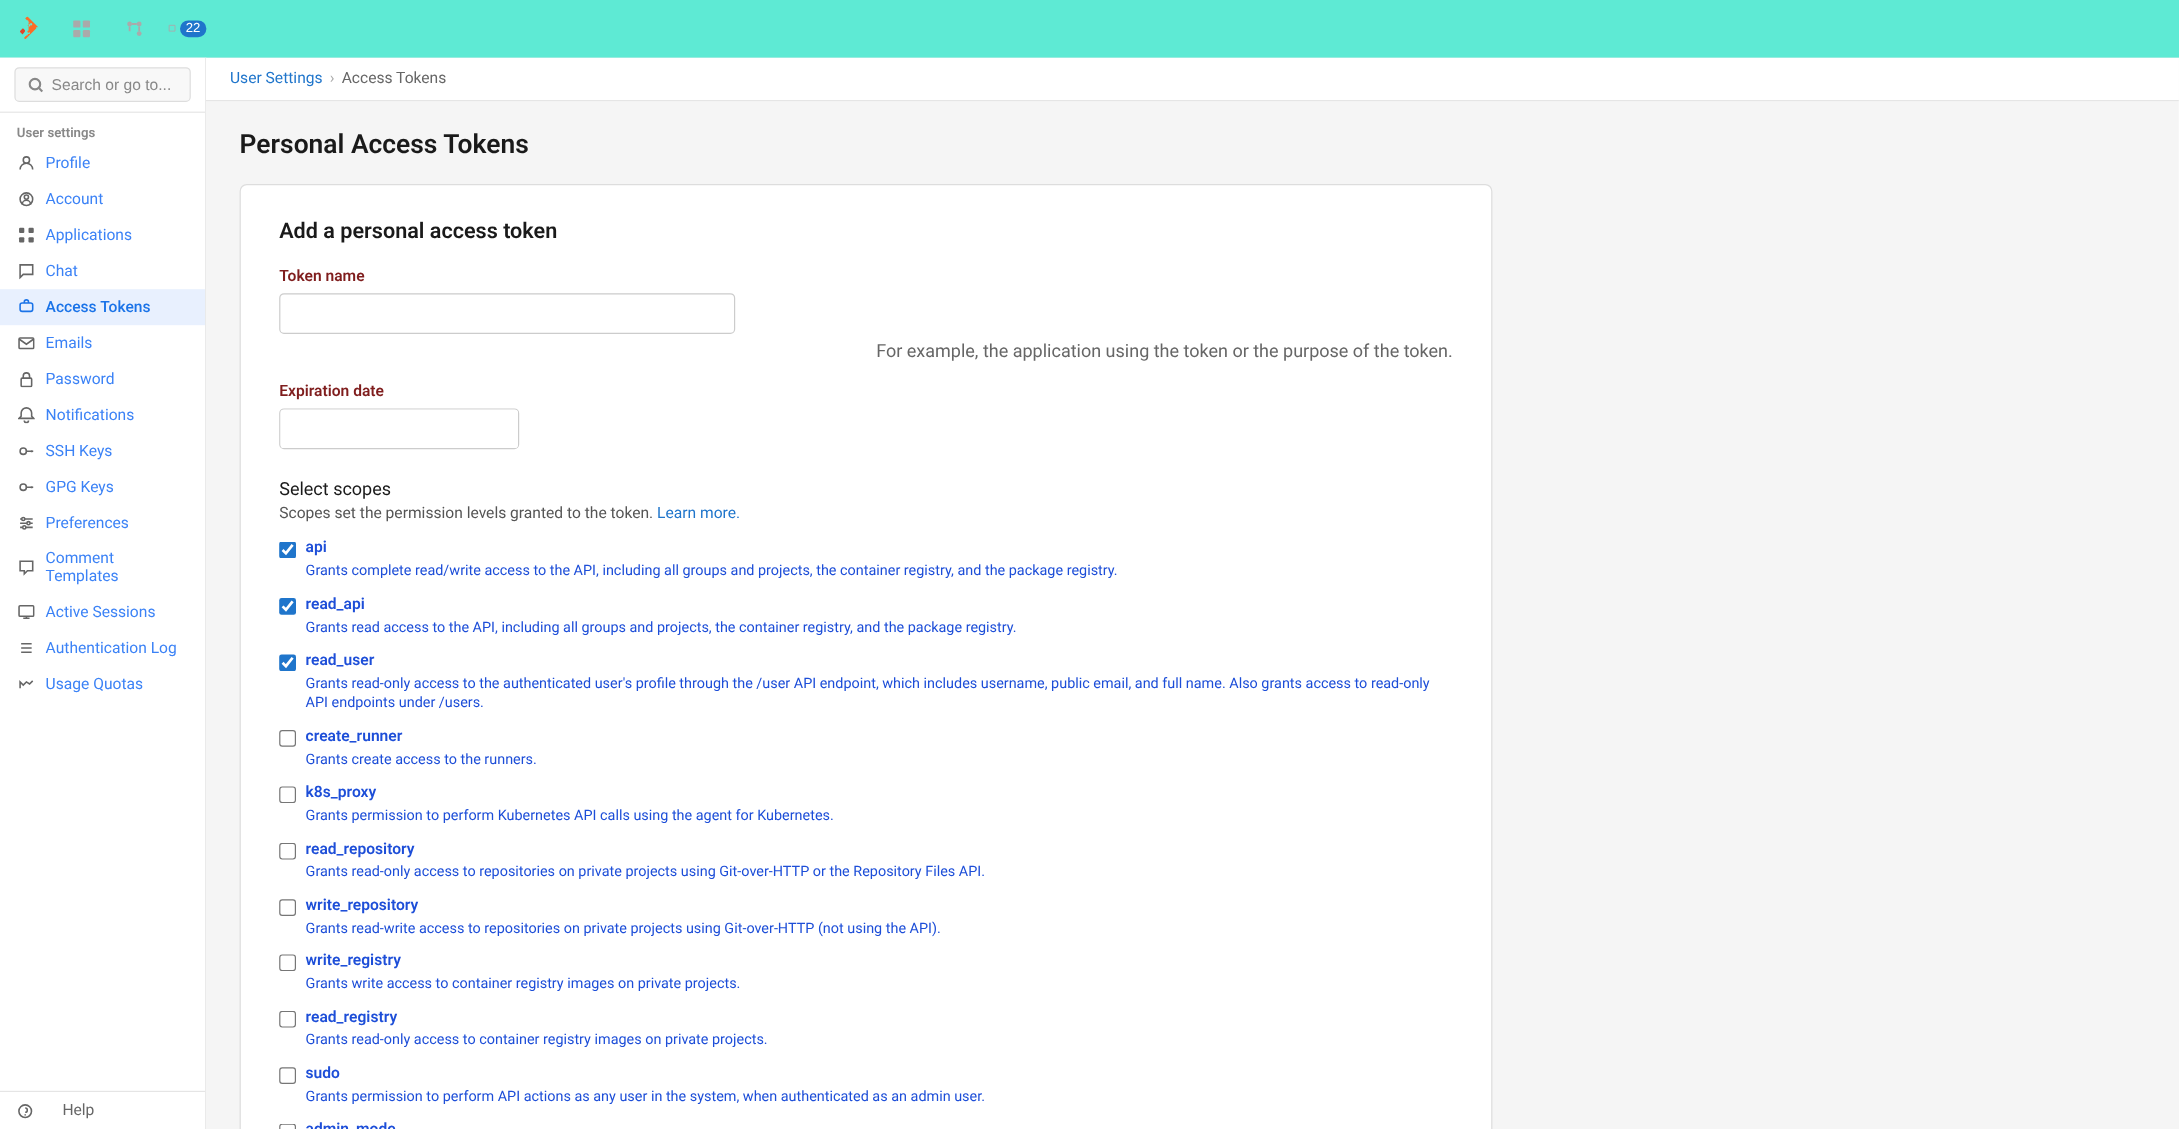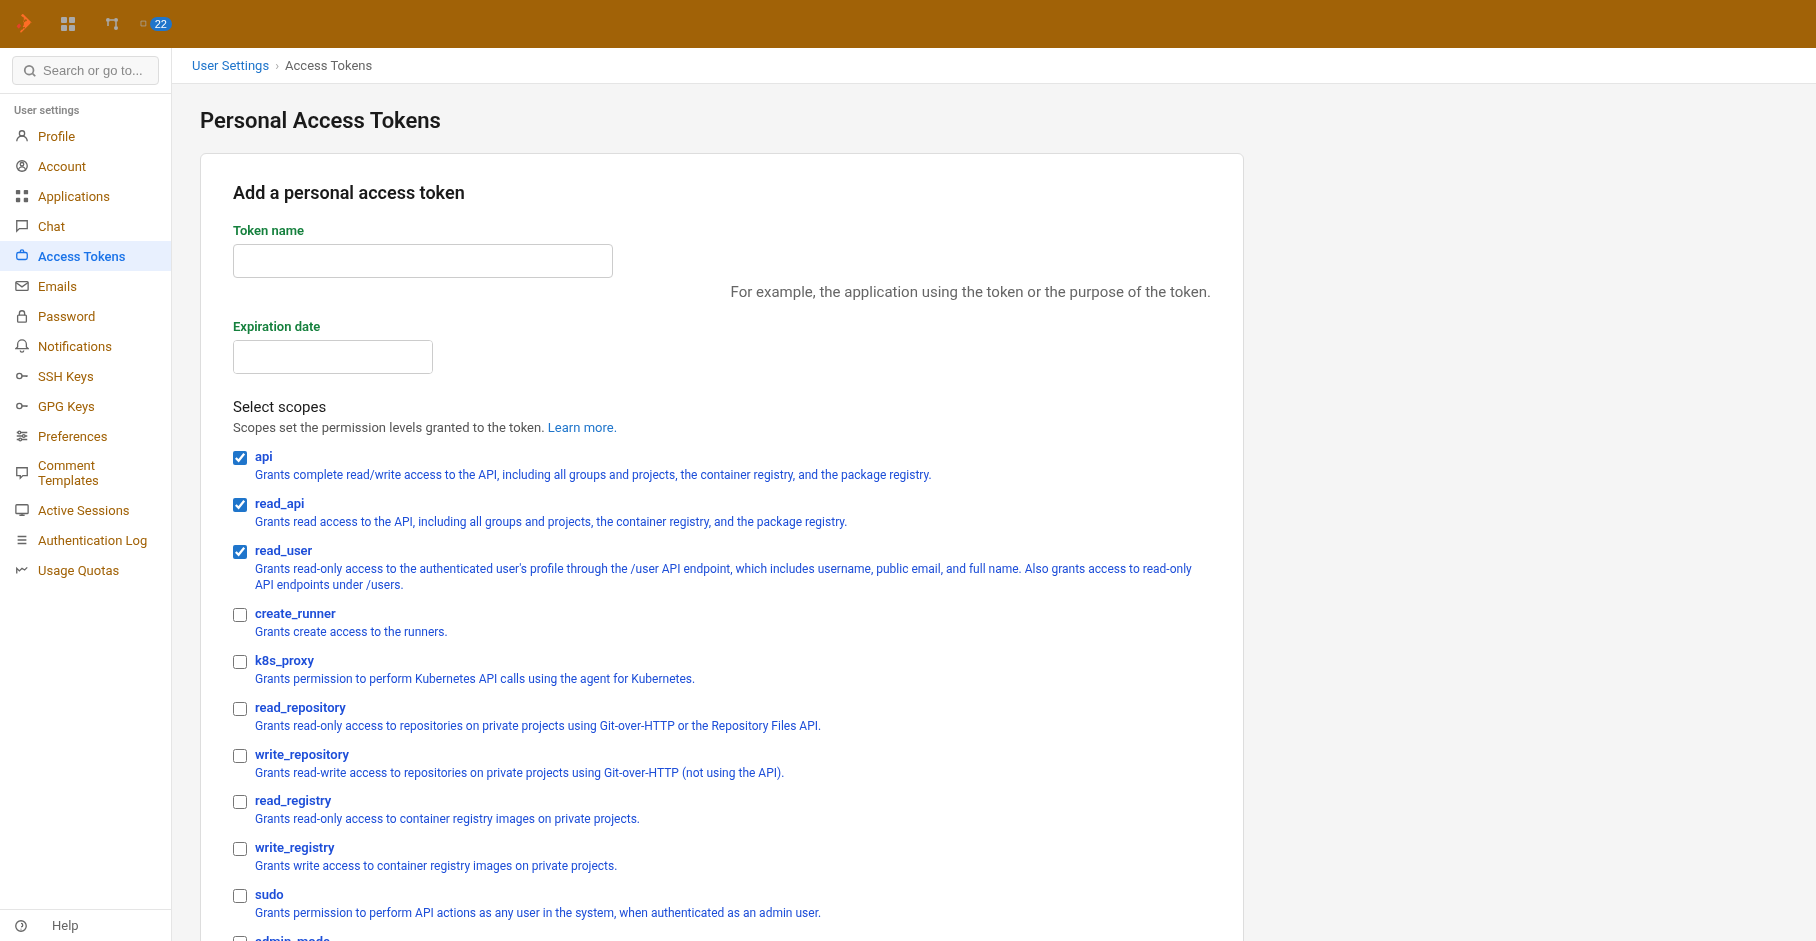--- a/index.html
+++ b/index.html
@@ -1,53 +1,53 @@
 <!DOCTYPE html>
 <html><head>
   <meta charset="utf-8">
   <style>
     * { box-sizing: border-box; margin: 0; padding: 0; }
     body { font-family: -apple-system, BlinkMacSystemFont, 'Segoe UI', Roboto, sans-serif; font-size: 14px; background: #f0f0f0; color: #333; display: flex; flex-direction: column; height: 100vh; overflow: hidden; }
 
     
-    .topbar { height: 48px; background: #a16207; display: flex; align-items: center; padding: 0 12px; gap: 12px; flex-shrink: 0; }
+    .topbar { height: 48px; background: #5eead4; display: flex; align-items: center; padding: 0 12px; gap: 12px; flex-shrink: 0; }
     .topbar-logo { width: 28px; height: 28px; display: flex; align-items: center; justify-content: center; }
     .topbar-logo svg { width: 24px; height: 24px; fill: #fc6d26; }
     .topbar-icon-btn { width: 32px; height: 32px; border: none; background: transparent; cursor: pointer; color: #aaa; display: flex; align-items: center; justify-content: center; border-radius: 4px; }
     .topbar-badge { background: #1f75cb; color: white; font-size: 11px; padding: 1px 5px; border-radius: 10px; margin-left: 2px; }
 
     
     .main-layout { display: flex; flex: 1; overflow: hidden; }
 
     
     .sidebar { width: 172px; background: #fff; border-right: 1px solid #e5e5e5; display: flex; flex-direction: column; overflow-y: auto; flex-shrink: 0; }
     .sidebar-search { padding: 8px 12px; border-bottom: 1px solid #e5e5e5; }
     .sidebar-search-btn { width: 100%; background: #f8f8f8; border: 1px solid #ddd; border-radius: 4px; padding: 6px 10px; text-align: left; cursor: pointer; color: #888; font-size: 13px; display: flex; align-items: center; gap: 6px; }
     .sidebar-section-label { font-size: 11px; font-weight: 600; color: #888; padding: 10px 14px 4px; text-transform: none; }
-    .sidebar-item { display: flex; align-items: center; gap: 8px; padding: 7px 14px; cursor: pointer; color: #a16207; font-size: 13px; border-radius: 0; text-decoration: none; }
+    .sidebar-item { display: flex; align-items: center; gap: 8px; padding: 7px 14px; cursor: pointer; color: #3b82f6; font-size: 13px; border-radius: 0; text-decoration: none; }
     .sidebar-item.active { background: #e8f0fe; color: #1a73e8; font-weight: 500; }
     .sidebar-item-icon { width: 16px; height: 16px; display: flex; align-items: center; justify-content: center; color: #666; flex-shrink: 0; }
     .sidebar-item.active .sidebar-item-icon { color: #1a73e8; }
     .sidebar-help { padding: 8px 14px; font-size: 13px; color: #666; display: flex; align-items: center; gap: 24px; cursor: pointer; margin-top: auto; border-top: 1px solid #e5e5e5; }
 
     
     .content-area { flex: 1; overflow-y: auto; background: #f5f5f5; }
     .breadcrumb { padding: 10px 20px; font-size: 13px; color: #666; background: #fff; border-bottom: 1px solid #e5e5e5; display: flex; align-items: center; gap: 6px; }
     .breadcrumb a { color: #1f75cb; text-decoration: none; }
     .breadcrumb-sep { color: #aaa; }
     .content-inner { padding: 24px 28px; max-width: 1100px; }
     .page-title { font-size: 22px; font-weight: 600; margin-bottom: 20px; color: #1a1a1a; }
 
     
     .card { background: #fff; border: 1px solid #ddd; border-radius: 6px; padding: 28px 32px; }
     .card-title { font-size: 18px; font-weight: 600; margin-bottom: 20px; color: #1a1a1a; }
 
     
     .form-group { margin-bottom: 18px; }
-    .form-label { font-size: 13px; font-weight: 600; margin-bottom: 6px; display: block; color: #15803d; }
+    .form-label { font-size: 13px; font-weight: 600; margin-bottom: 6px; display: block; color: #7f1d1d; }
     .form-input { width: 380px; padding: 8px 10px; border: 1px solid #ccc; border-radius: 4px; font-size: 14px; color: #333; outline: none; }
     .form-hint { font-size: 15px; color: #666; margin-top: 5px; text-align: right; }
 
     
     .date-input-wrap { display: flex; align-items: center; border: 1px solid #ccc; border-radius: 4px; width: 200px; overflow: hidden; }
     .date-input-wrap input { border: none; padding: 8px 10px; font-size: 14px; color: #333; outline: none; flex: 1; background: #fff; }
 
     
     .scopes-section { margin-top: 24px; }
     .scopes-title { font-size: 15px; font-weight: 400; margin-bottom: 4px; color: #1a1a1a; }
@@ -332,30 +332,30 @@
               <div class="scope-item">
       <div class="scope-row">
         <input type="checkbox" class="scope-checkbox" style="">
         <span class="scope-name">write_repository</span>
       </div>
       <div class="scope-desc">Grants read-write access to repositories on private projects using Git-over-HTTP (not using the API).</div>
     </div>
               <div class="scope-item">
       <div class="scope-row">
         <input type="checkbox" class="scope-checkbox" style="">
+        <span class="scope-name">write_registry</span>
+      </div>
+      <div class="scope-desc">Grants write access to container registry images on private projects.</div>
+    </div>
+              <div class="scope-item">
+      <div class="scope-row">
+        <input type="checkbox" class="scope-checkbox" style="">
         <span class="scope-name">read_registry</span>
       </div>
       <div class="scope-desc">Grants read-only access to container registry images on private projects.</div>
-    </div>
-              <div class="scope-item">
-      <div class="scope-row">
-        <input type="checkbox" class="scope-checkbox" style="">
-        <span class="scope-name">write_registry</span>
-      </div>
-      <div class="scope-desc">Grants write access to container registry images on private projects.</div>
     </div>
               <div class="scope-item">
       <div class="scope-row">
         <input type="checkbox" class="scope-checkbox" style="">
         <span class="scope-name">sudo</span>
       </div>
       <div class="scope-desc">Grants permission to perform API actions as any user in the system, when authenticated as an admin user.</div>
     </div>
               <div class="scope-item">
       <div class="scope-row">

